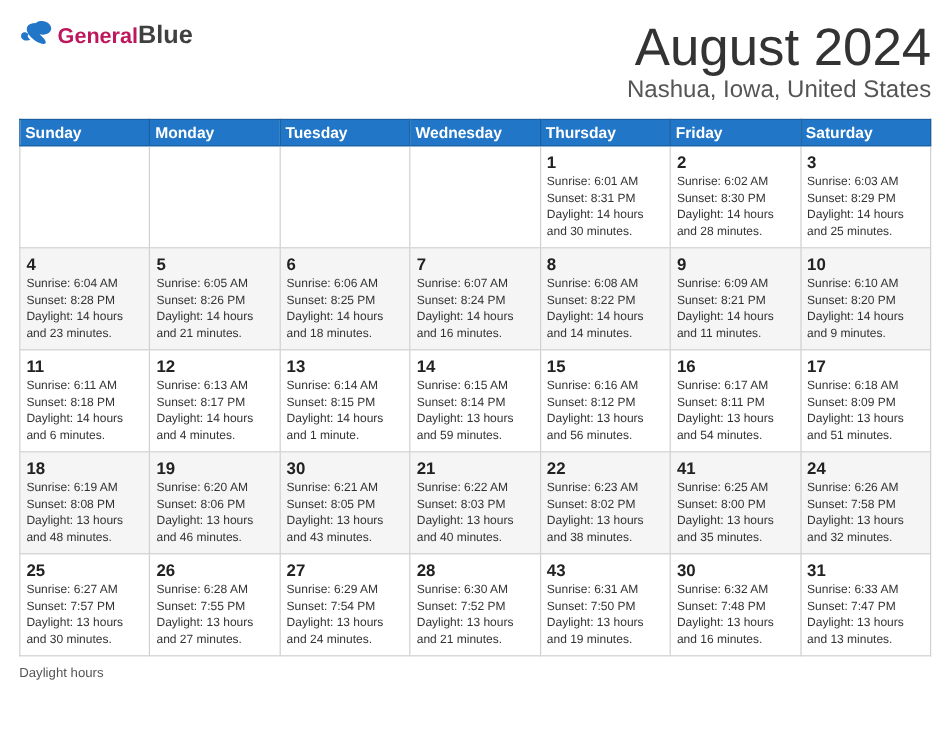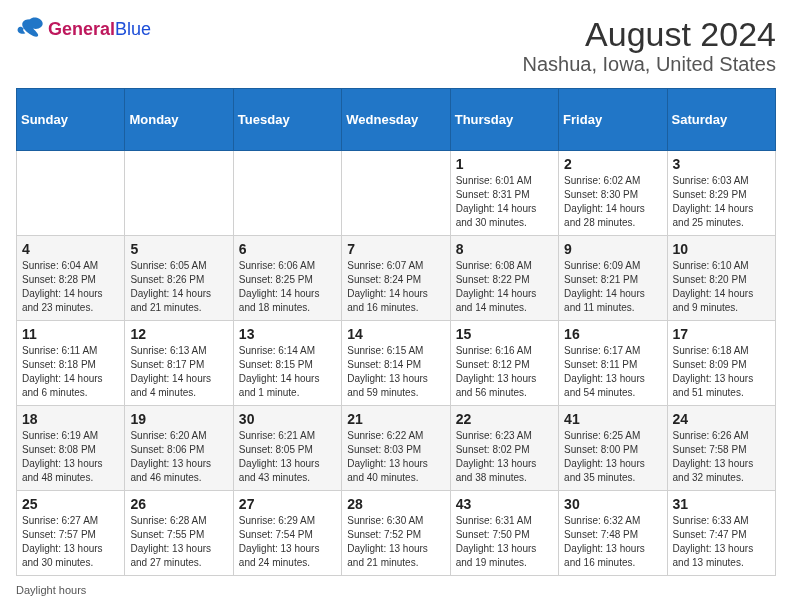--- a/index.html
+++ b/index.html
@@ -20,50 +20,50 @@
       display: flex;
       align-items: center;
       gap: 4px;
     }
     .logo-text-general {
       font-size: 18px;
       font-weight: bold;
       color: #be185d;
     }
     .logo-text-blue {
-      font-size: 18px;
-      font-weight: normal;
-      color: #1d4ed8;
+      font-size: 21px;
+      font-weight: bold;
+      color: #404040;
     }
     .logo-bird {
       width: 28px;
       height: 22px;
     }
     .title-area {
       text-align: right;
     }
     .main-title {
-      font-size: 34px;
+      font-size: 44px;
       font-weight: normal;
       color: #333;
       line-height: 1.1;
     }
     .subtitle {
       font-size: 20px;
       color: #555;
     }
     .calendar {
       width: 100%;
       border-collapse: collapse;
       border: 1px solid #ccc;
     }
     .calendar th {
       background: #2176c7;
       color: #fff;
-      padding: 23px 4px;
+      padding: 3px 4px;
       font-size: 13px;
       font-weight: bold;
       text-align: left;
       border: 1px solid #1a5fa0;
     }
     .calendar td {
       vertical-align: top;
       padding: 5px 5px;
       border: 1px solid #d0d0d0;
       width: 108px;

